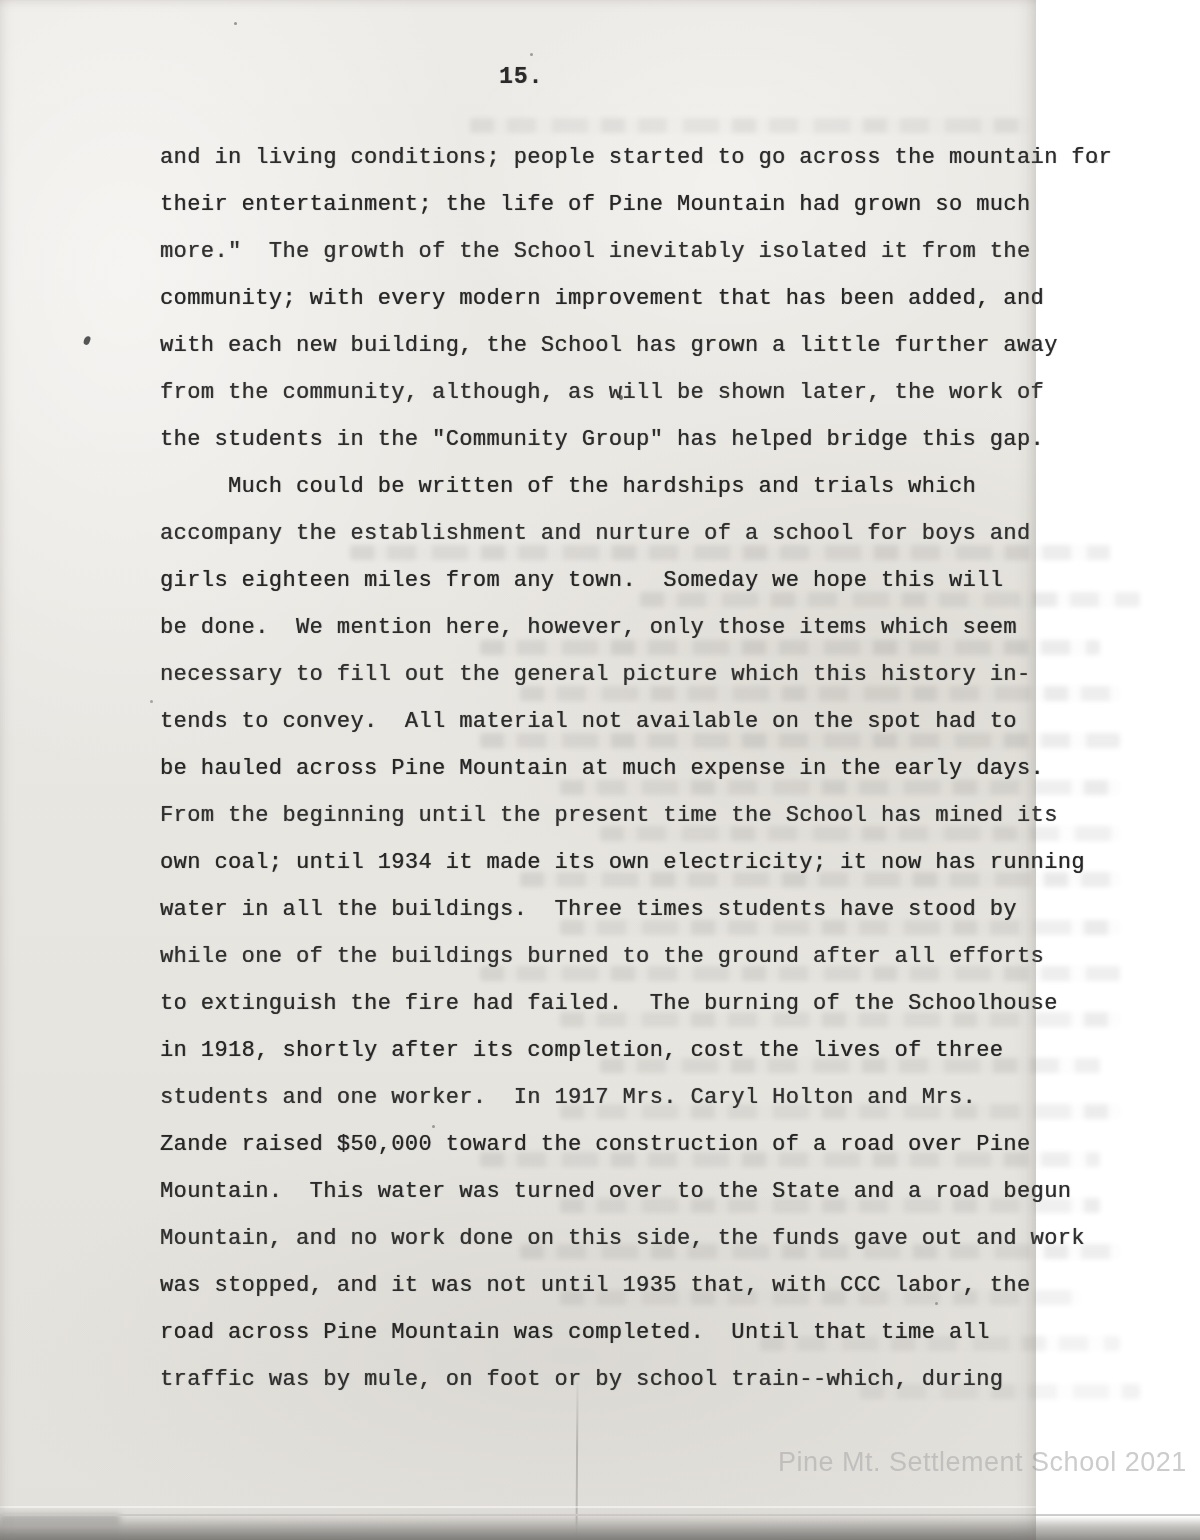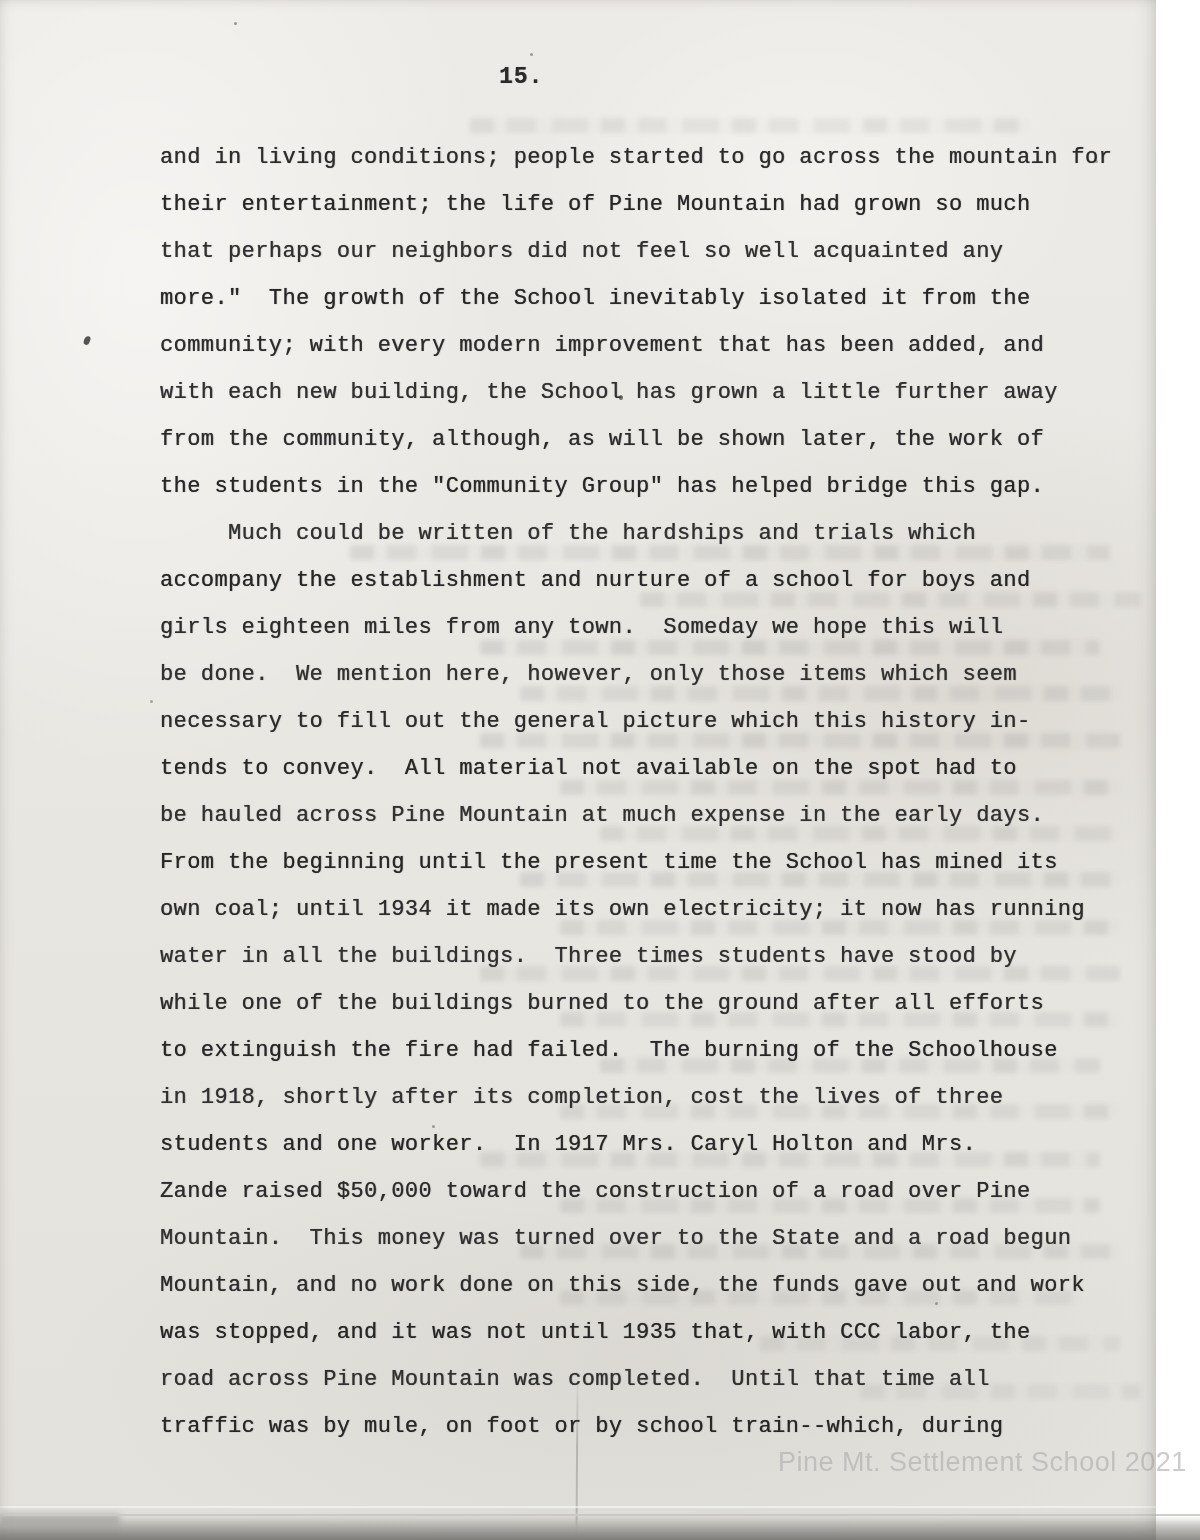--- a/index.html
+++ b/index.html
@@ -1,21 +1,21 @@
 <!DOCTYPE html>
 <html><head>
 <meta charset="utf-8">
 <style>
   html,body{margin:0;padding:0;}
   body{
     width:1200px;height:1540px;overflow:hidden;
     font-family:"Liberation Mono","DejaVu Sans Mono",monospace;
   }
   .page{
-    position:relative;width:1156px;height:1540px;
+    position:relative;width:1036px;height:1540px;
     background-color:#e8e6e1;
     background-image:
       radial-gradient(ellipse 650px 420px at 85% 45%, rgba(208,204,196,0.45), transparent 70%),
       radial-gradient(ellipse 520px 720px at 12% 18%, rgba(255,255,255,0.5), transparent 70%),
       radial-gradient(ellipse 800px 320px at 55% 88%, rgba(204,201,195,0.4), transparent 72%),
       radial-gradient(ellipse 400px 300px at 70% 12%, rgba(255,255,255,0.35), transparent 70%),
       linear-gradient(180deg,#edebe7 0%,#e8e6e1 55%,#e3e1dc 100%);
   }
   .page::after{
     content:"";position:absolute;inset:0;pointer-events:none;
@@ -105,42 +105,41 @@
     <div class="ghost" style="top:1290px;left:560px;width:520px;opacity:0.26;"></div>
     <div class="ghost" style="top:1336px;left:760px;width:360px;opacity:0.22;"></div>
     <div class="ghost" style="top:1384px;left:860px;width:280px;opacity:0.20;"></div>
   </div>
 
   <div class="pageno">15.</div>
 
   <div class="textblock">
     <div class="line">and in living conditions; people started to go across the mountain for</div>
     <div class="line">their entertainment; the life of Pine Mountain had grown so much</div>
-    <div class="line">that perhaps our neighbors did not feel so well acquainted any</div>
     <div class="line">more."  The growth of the School inevitably isolated it from the</div>
     <div class="line">community; with every modern improvement that has been added, and</div>
     <div class="line">with each new building, the School has grown a little further away</div>
     <div class="line">from the community, although, as will be shown later, the work of</div>
     <div class="line">the students in the "Community Group" has helped bridge this gap.</div>
     <div class="line">     Much could be written of the hardships and trials which</div>
     <div class="line">accompany the establishment and nurture of a school for boys and</div>
     <div class="line">girls eighteen miles from any town.  Someday we hope this will</div>
     <div class="line">be done.  We mention here, however, only those items which seem</div>
     <div class="line">necessary to fill out the general picture which this history in-</div>
     <div class="line">tends to convey.  All material not available on the spot had to</div>
     <div class="line">be hauled across Pine Mountain at much expense in the early days.</div>
     <div class="line">From the beginning until the present time the School has mined its</div>
     <div class="line">own coal; until 1934 it made its own electricity; it now has running</div>
     <div class="line">water in all the buildings.  Three times students have stood by</div>
     <div class="line">while one of the buildings burned to the ground after all efforts</div>
     <div class="line">to extinguish the fire had failed.  The burning of the Schoolhouse</div>
     <div class="line">in 1918, shortly after its completion, cost the lives of three</div>
     <div class="line">students and one worker.  In 1917 Mrs. Caryl Holton and Mrs.</div>
     <div class="line">Zande raised $50,000 toward the construction of a road over Pine</div>
-    <div class="line">Mountain.  This money was turned over to the State and a road begun</div>
+    <div class="line">Mountain.  This water was turned over to the State and a road begun</div>
     <div class="line">Mountain, and no work done on this side, the funds gave out and work</div>
     <div class="line">was stopped, and it was not until 1935 that, with CCC labor, the</div>
     <div class="line">road across Pine Mountain was completed.  Until that time all</div>
     <div class="line">traffic was by mule, on foot or by school train--which, during</div>
   </div>
 
   <div class="watermark">Pine Mt. Settlement School 2021</div>
 
   <div class="crease"></div>
   <div class="speck" style="left:84px;top:336px;width:6px;height:9px;border-radius:60% 40% 50% 50%;transform:rotate(18deg);opacity:0.85;"></div>

